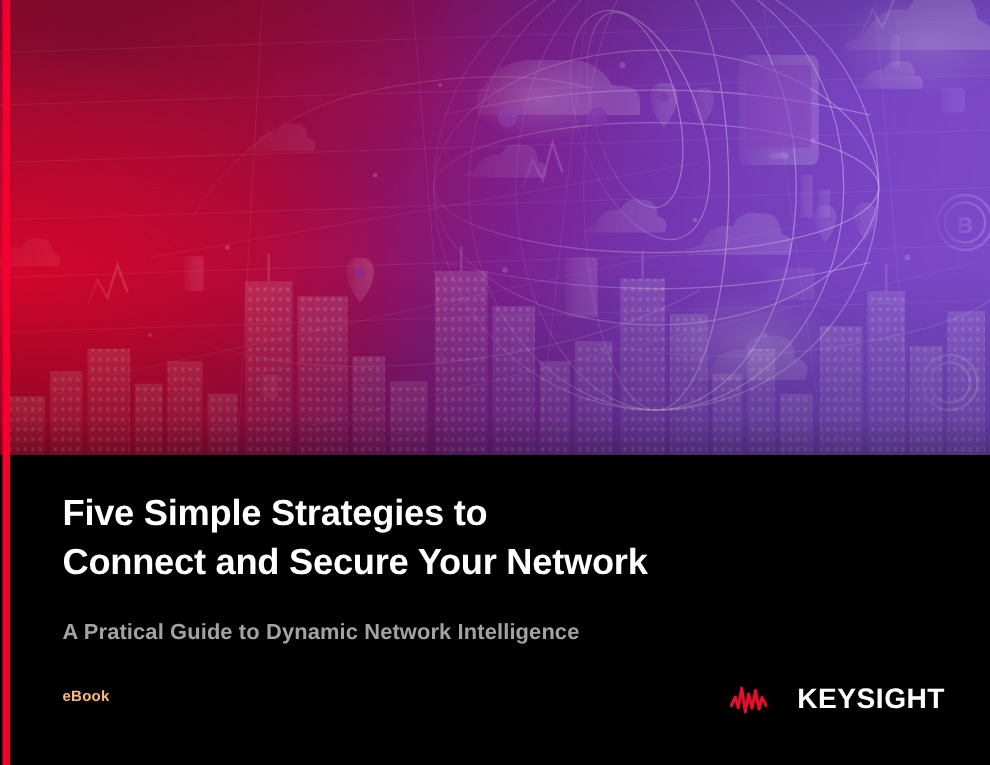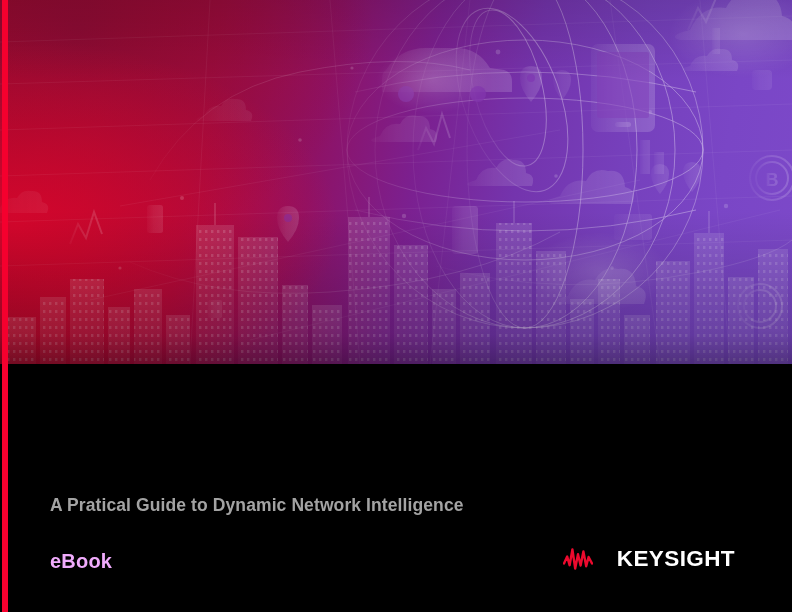--- a/index.html
+++ b/index.html
@@ -115,33 +115,33 @@
     width: 700px;
     color: #a3a3a3;
     font-size: 17.5px;
     font-weight: bold;
     letter-spacing: 0.1px;
   }
   .kicker {
     position: absolute;
     left: 50px;
     top: 186px;
-    color: #f0abfc;
-    font-size: 20px;
+    color: #fdba74;
+    font-size: 12px;
     font-weight: bold;
     letter-spacing: 0.2px;
   }
 
   
   .brand {
     position: absolute;
-    right: 57px;
+    right: 36px;
     top: 184px;
     display: flex;
-    align-items: flex-start;
+    align-items: flex-end;
     gap: 24px;
   }
   .brand-mark { display: block; width: 30px; height: 22px; }
   .brand-word {
     color: #ffffff;
     font-size: 22.5px;
     font-weight: bold;
     letter-spacing: 0.4px;
     line-height: 1;
   }
@@ -381,20 +381,22 @@
       </svg>
     </div>
 
     <div class="hero-vignette"></div>
   </div>
 
   <div class="accent-bar"></div>
 
   <div class="content">
 
+    <div class="title">Five Simple Strategies to
+Connect and Secure Your Network</div>
 
     <div class="subtitle">A Pratical Guide to Dynamic Network Intelligence</div>
 
     <div class="kicker">eBook</div>
 
     <div class="brand">
       <span class="brand-mark-wrap">
         <svg class="brand-mark" viewBox="0 0 30 22" xmlns="http://www.w3.org/2000/svg">
           <path d="M1 15.5 L4.2 8.6 L6.6 17.2 L9.4 1.5 L12.2 20.5 L15 6.2 L17.6 17.6 L20.4 3.4 L23.2 18.2 L25.6 9.0 L29 15.5" fill="none" stroke="#ED0A2E" stroke-width="2.4" stroke-linecap="round" stroke-linejoin="round"></path>
         </svg>

